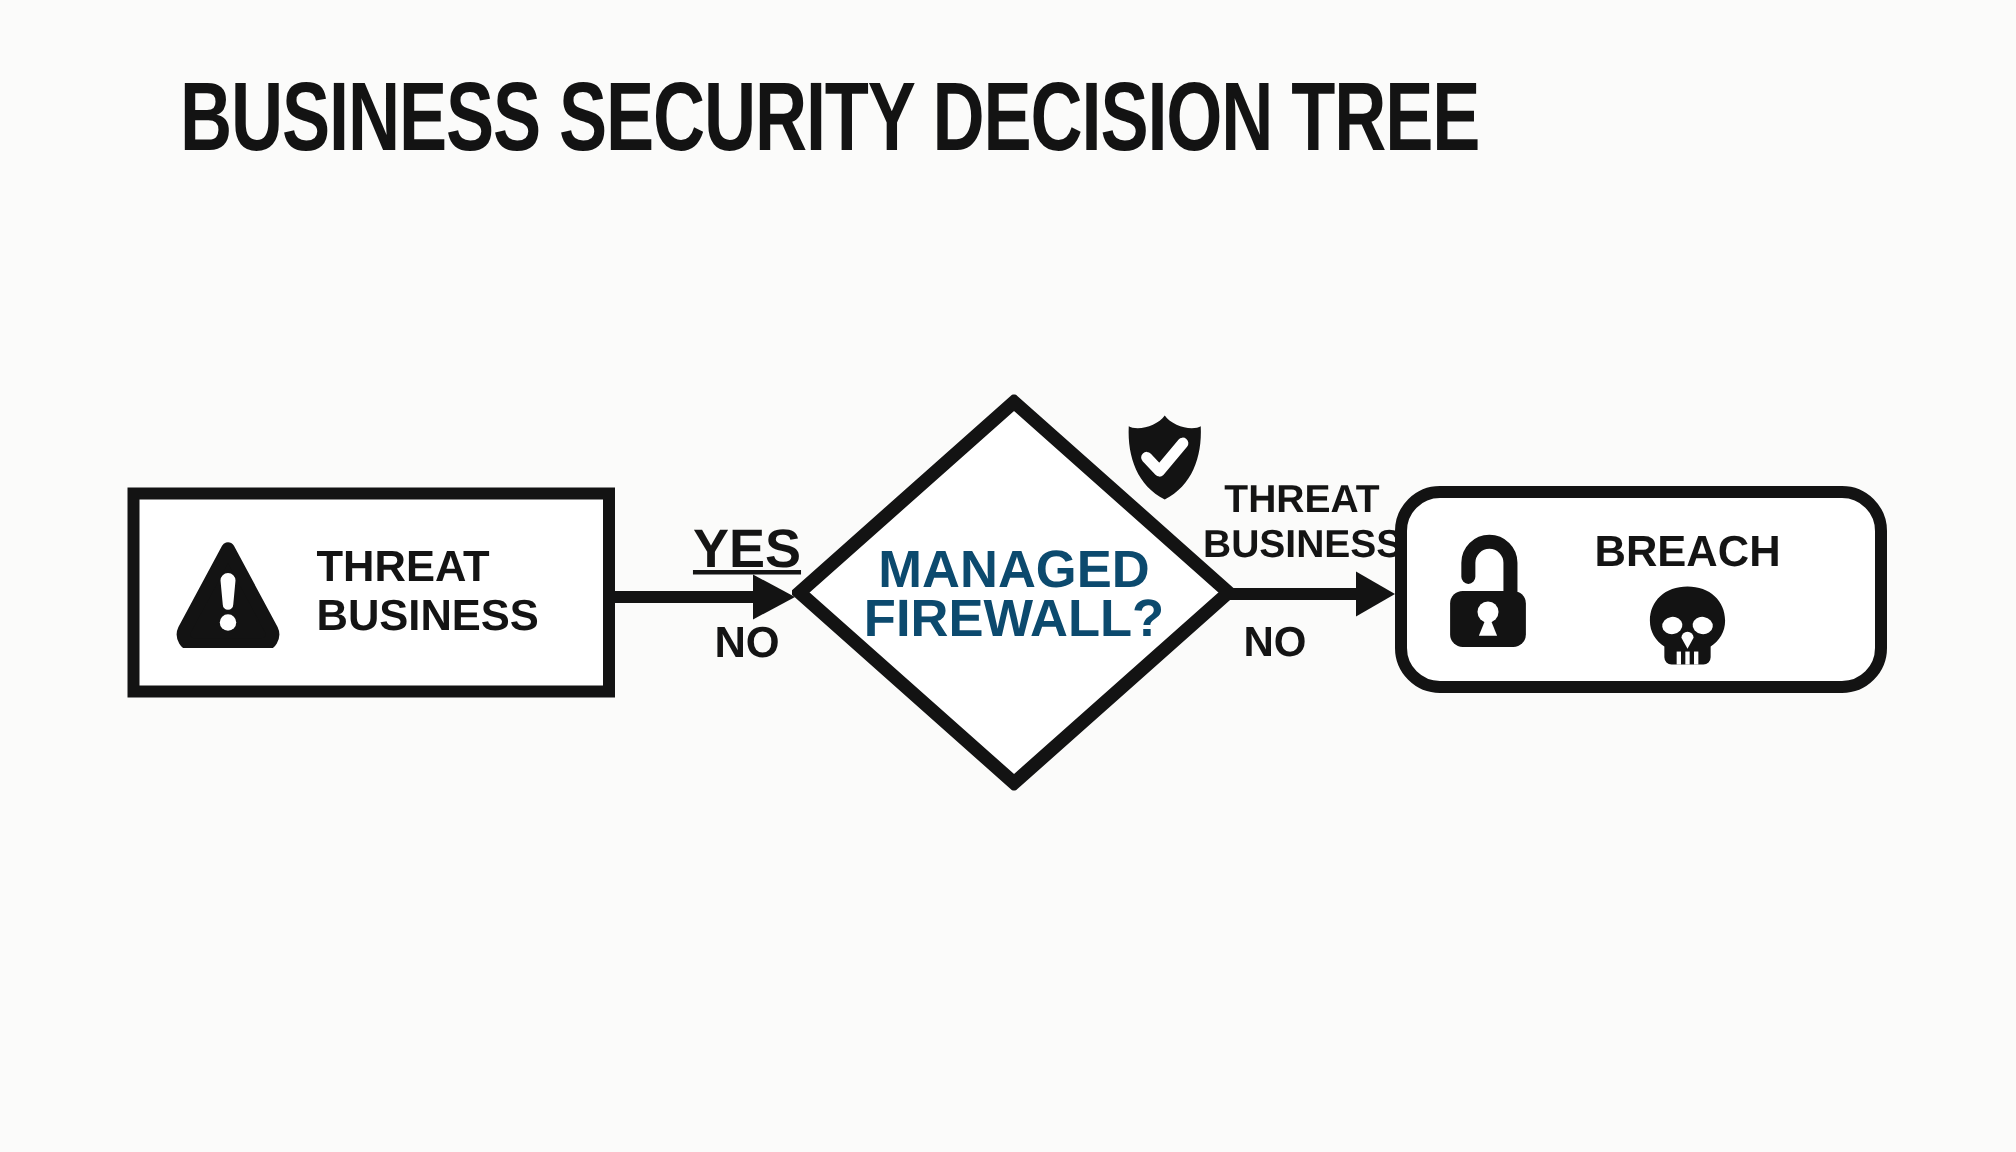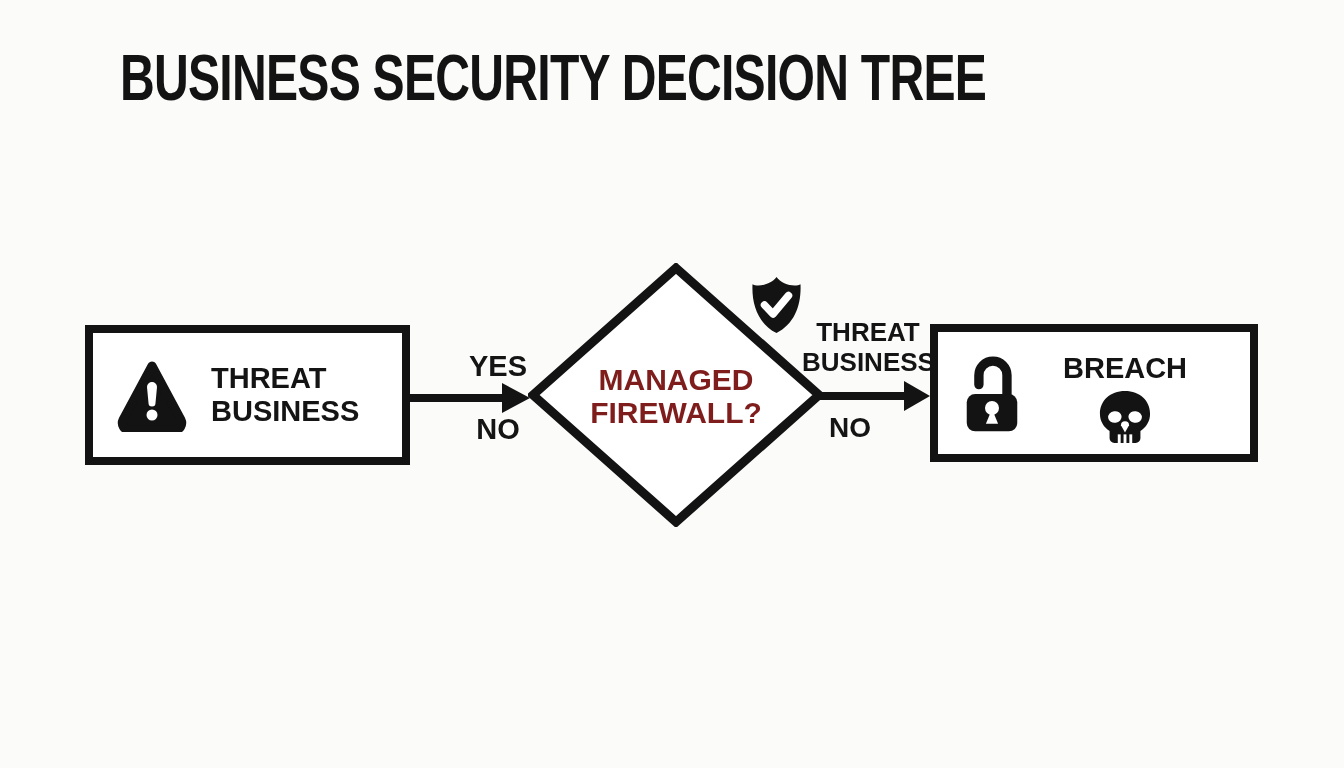--- a/index.html
+++ b/index.html
@@ -29,48 +29,48 @@
     color: #131313;
   }
   .node-box {
     position: absolute;
     background: #ffffff;
     border: 8px solid #131313;
     display: flex;
     align-items: center;
   }
   .box-left { left: 85px; top: 325px; width: 325px; height: 140px; padding-left: 24px; }
-  .box-right { left: 930px; top: 324px; width: 328px; height: 138px; padding-left: 25px; }
+  .box-right { left: 930px; top: 324px; width: 328px; height: 138px; padding-left: 25px; border-radius: 30px; }
   .node-label {
     font-weight: bold;
     font-size: 29px;
     line-height: 33px;
     letter-spacing: 0px;
     color: #141414;
     white-space: nowrap;
   }
   .box-left .node-label { margin-left: 24px; }
   .diamond-svg { position: absolute; left: 528px; top: 263px; }
   .diamond-label {
     position: absolute;
     left: 528px; top: 363px; width: 296px;
     text-align: center;
     font-weight: bold;
-    font-size: 30px;
+    font-size: 35px;
     line-height: 33px;
-    color: #7f1d1d;
+    color: #0c4a6e;
   }
   .edge-svg { position: absolute; }
   .edge-label {
     position: absolute;
     text-align: center;
     font-weight: bold;
     color: #141414;
   }
-  .lbl-yes   { left: 457px; top: 349px; width: 82px; font-size: 29px; line-height: 34px; }
+  .lbl-yes   { left: 457px; top: 349px; width: 82px; font-size: 36px; line-height: 34px; text-decoration: underline; }
   .lbl-no-1  { left: 457px; top: 412px; width: 82px; font-size: 29px; line-height: 34px; }
   .lbl-blocked { left: 802px; top: 317px; width: 132px; font-size: 26px; line-height: 30px; }
   .lbl-no-2  { left: 815px; top: 411px; width: 70px; font-size: 28px; line-height: 34px; }
   .shield-icon-wrap { position: absolute; left: 750px; top: 275px; z-index: 3; }
   .breach-col {
     display: flex;
     flex-direction: column;
     align-items: center;
     margin-left: 42px;
     padding-top: 10px;

